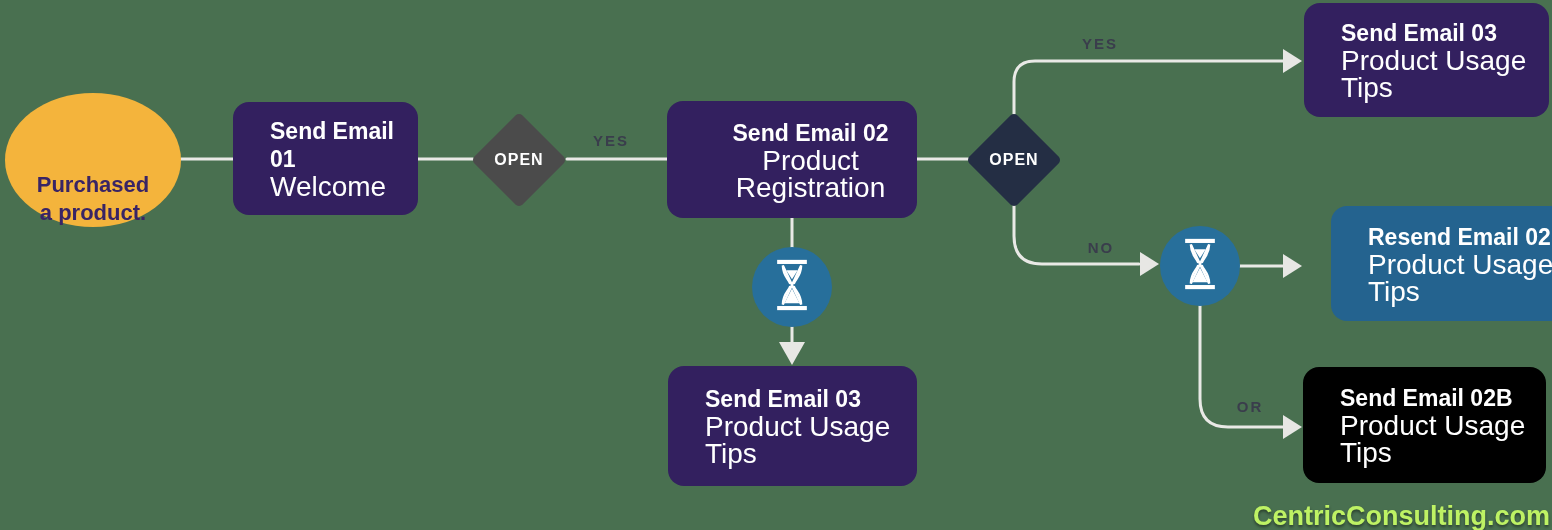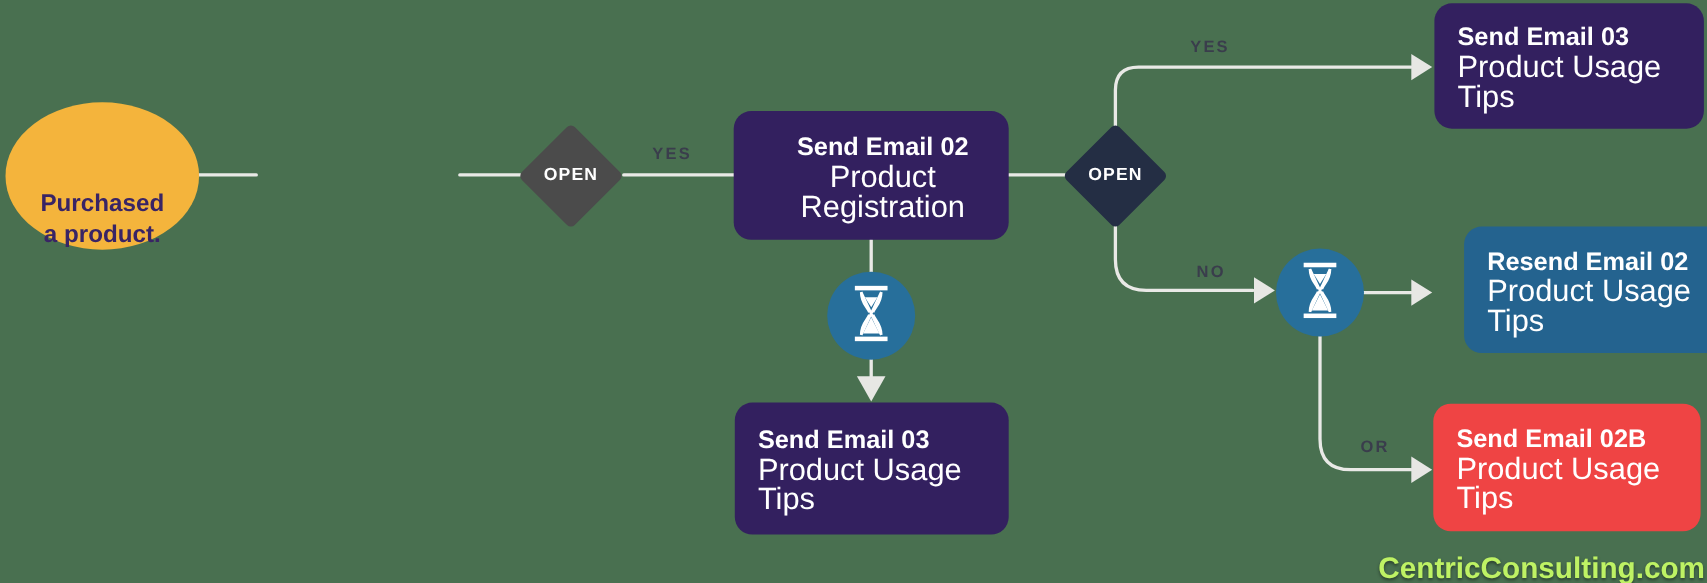--- a/index.html
+++ b/index.html
@@ -38,25 +38,25 @@
   }
   
   .node {
     position: absolute;
     background: #33205F;
     border-radius: 16px;
     color: #ffffff;
     display: flex;
     flex-direction: column;
     justify-content: center;
-    padding-left: 21px;
+    padding-left: 37px;
     box-sizing: border-box;
   }
   .node.teal { background: #24638F; margin-left: 28px; }
-  .node.blue { background: #ef4444; }
+  .node.blue { background: #000000; }
   .node-title {
     font-weight: bold;
     font-size: 23px;
     line-height: 28px;
   }
   .node-sub {
     font-size: 28px;
     line-height: 27px;
     font-weight: normal;
   }
@@ -140,20 +140,24 @@
     </g>
   </svg>
 
   <div class="start-ellipse">
     <div>
       <div>Purchased</div>
       <div>a product.</div>
     </div>
   </div>
 
+  <div class="node" style="left:233px; top:102px; width:185px; height:113px;">
+    <div class="node-title">Send Email 01</div>
+    <div class="node-sub">Welcome</div>
+  </div>
 
   <div class="diamond gray" style="left:471px; top:112px;">
     <div class="diamond-shape"></div>
     <div class="diamond-label">OPEN</div>
   </div>
 
   <div class="node" style="left:667px; top:101px; width:250px; height:117px;text-align:center;">
     <div class="node-title">Send Email 02</div>
     <div class="node-sub">Product Registration</div>
   </div>

